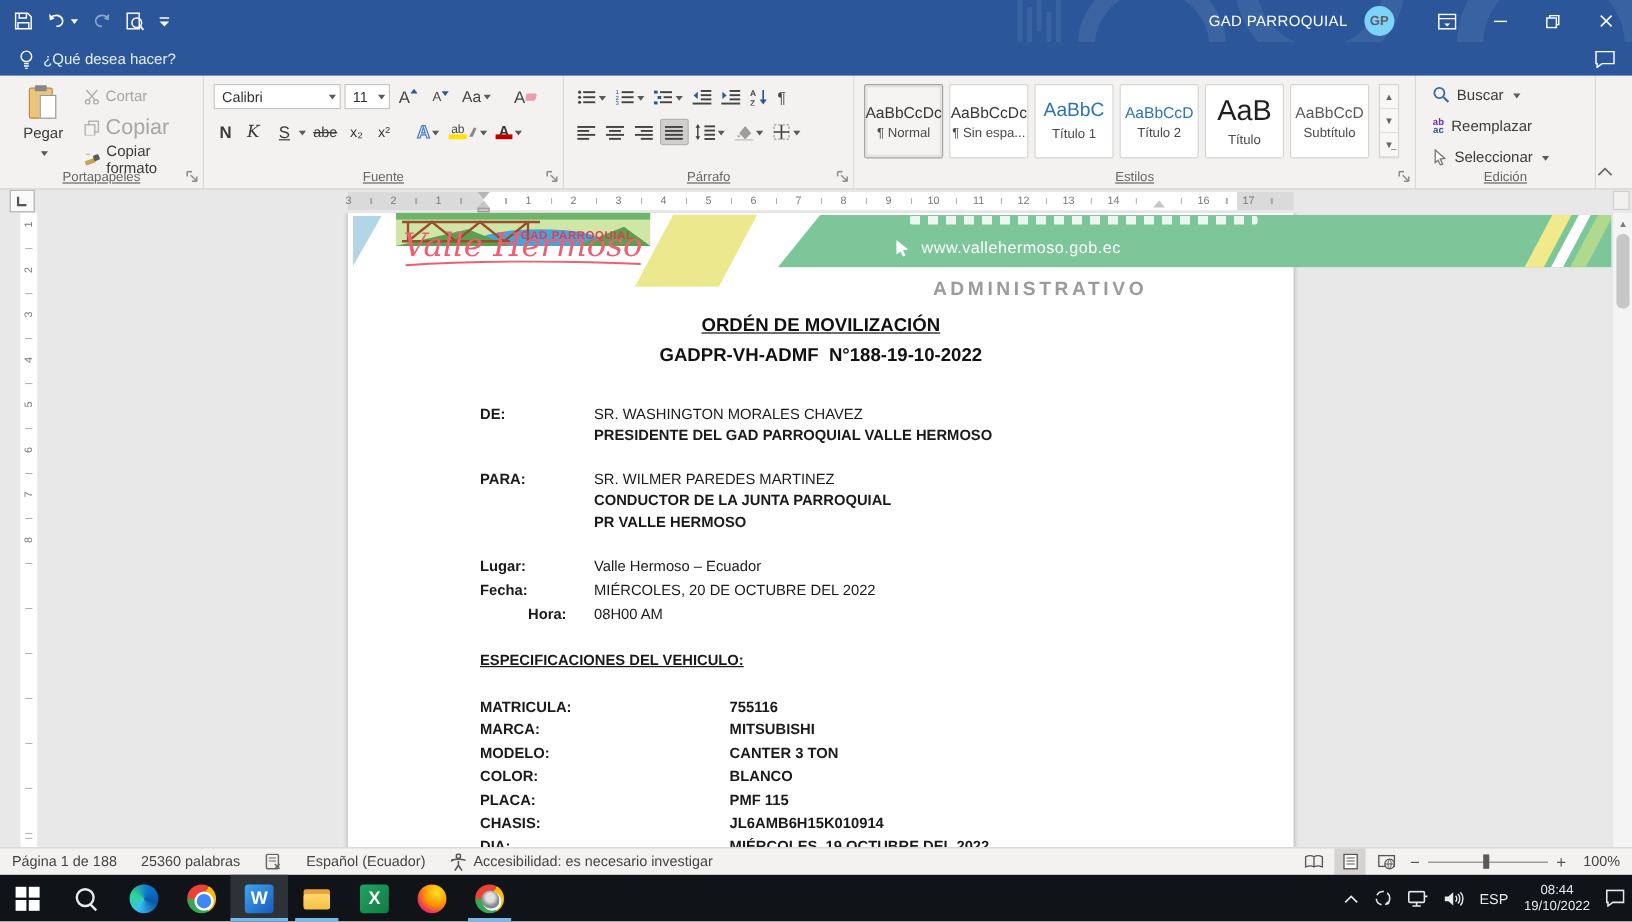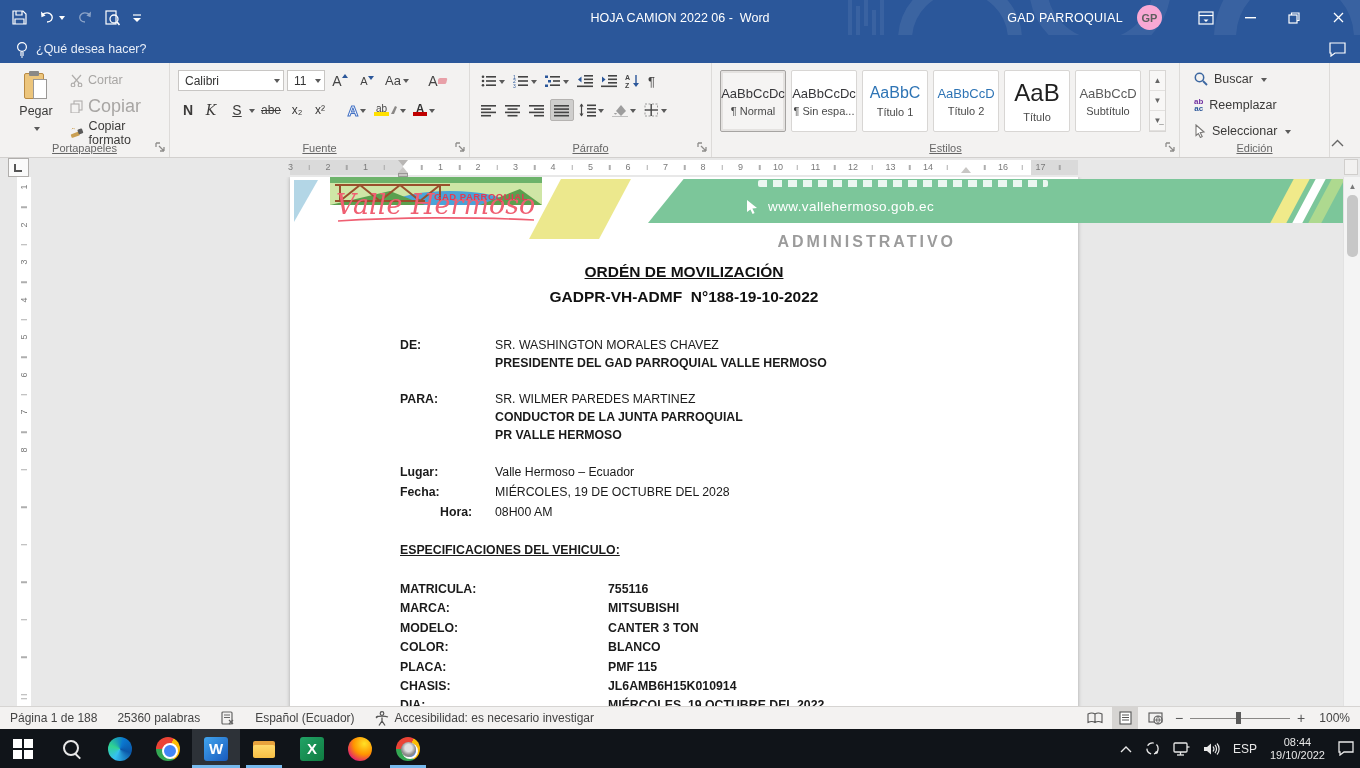--- a/index.html
+++ b/index.html
@@ -8,21 +8,21 @@
 
   
   .titlebar { position:absolute; left:0; top:0; width:1360px; height:35px; background:#2b579a; color:#fff; z-index:30; }
   .tb-deco { position:absolute; right:0; top:0; width:520px; height:35px; overflow:hidden; pointer-events:none; }
   .qat { position:absolute; left:12px; top:0; height:35px; display:flex; align-items:center; gap:12px; }
   .qat .qbtn { display:flex; align-items:center; gap:2px; }
   .qbtn.disabled { opacity:.45; }
   .win-title { position:absolute; left:470px; width:420px; top:0; height:35px; display:flex; align-items:center; justify-content:center; font-size:12.5px; white-space:pre; }
   .tb-right { position:absolute; right:0; top:0; height:35px; display:flex; align-items:center; }
   .account-name { font-size:12.5px; margin-right:14px; letter-spacing:.3px; }
-  .avatar { width:25px; height:25px; border-radius:50%; background:#f9a8d4; color:#5f5f5f; font-size:11px; font-weight:bold; display:flex; align-items:center; justify-content:center; margin-right:22px; }
+  .avatar { width:25px; height:25px; border-radius:50%; background:#7dd3fc; color:#5f5f5f; font-size:11px; font-weight:bold; display:flex; align-items:center; justify-content:center; margin-right:22px; }
   .winbtn { width:44px; height:35px; display:flex; align-items:center; justify-content:center; }
   .dd { width:0; height:0; border:3px solid transparent; border-top:4px solid #5a5a5a; display:inline-block; margin-left:2px; position:relative; top:2px; }
   .dd.white { border-top-color:#fff; }
 
   
   .tabrow { position:absolute; left:0; top:35px; width:1360px; height:28px; background:#2b579a; display:flex; align-items:stretch; color:#fff; z-index:29; }
   .tabs { display:flex; }
   .tab { padding:0 15px; display:flex; align-items:center; font-size:12.5px; white-space:nowrap; }
   .tab.active { background:#f3f2f1; color:#2b579a; }
   .tellme { display:flex; align-items:center; gap:8px; margin-left:16px; font-size:12.5px; color:#e8eef8; }
@@ -191,21 +191,20 @@
           <line x1="12" y1="12" x2="14.5" y2="15" stroke="#fff" stroke-width="1.6"></line>
         </svg>
     </span>
     <span class="qbtn">
       <svg width="10" height="12" viewBox="0 0 10 12">
           <line x1="1" y1="3" x2="9" y2="3" stroke="#fff" stroke-width="1.2"></line>
           <path d="M1 6 L5 10 L9 6 Z" fill="#fff"></path>
         </svg>
     </span>
   </div>
-  <div class="win-title">HOJA CAMION 2022 06 -  Word</div>
   <div class="tb-right">
     <span class="account-name">GAD PARROQUIAL</span>
     <span class="avatar">GP</span>
     <span class="winbtn">
       <svg width="16" height="14" viewBox="0 0 16 14">
           <rect x="1" y="1" width="14" height="12" fill="none" stroke="#fff" stroke-width="1.2"></rect>
           <line x1="1" y1="4.5" x2="15" y2="4.5" stroke="#fff" stroke-width="1.2"></line>
           <path d="M8 11 L5.5 8.5 H10.5 Z" fill="#fff"></path>
         </svg>
     </span>
@@ -669,21 +668,21 @@
         <span class="dline b" style="left: 110px; top: 161px;">DE:</span>
         <span class="dline" style="left: 205px; top: 161px;">SR. WASHINGTON MORALES CHAVEZ</span>
         <span class="dline b" style="left: 205px; top: 179px;">PRESIDENTE DEL GAD PARROQUIAL VALLE HERMOSO</span>
         <span class="dline b" style="left: 110px; top: 215px;">PARA:</span>
         <span class="dline" style="left: 205px; top: 215px;">SR. WILMER PAREDES MARTINEZ</span>
         <span class="dline b" style="left: 205px; top: 233px;">CONDUCTOR DE LA JUNTA PARROQUIAL</span>
         <span class="dline b" style="left: 205px; top: 251px;">PR VALLE HERMOSO</span>
         <span class="dline b" style="left: 110px; top: 288px;">Lugar:</span>
         <span class="dline" style="left: 205px; top: 288px;">Valle Hermoso – Ecuador</span>
         <span class="dline b" style="left: 110px; top: 308px;">Fecha:</span>
-        <span class="dline" style="left: 205px; top: 308px;">MIÉRCOLES, 19 DE OCTUBRE DEL 2028</span>
+        <span class="dline" style="left: 205px; top: 308px;">MIÉRCOLES, 20 DE OCTUBRE DEL 2022</span>
         <span class="dline b" style="left: 110px; top: 328px; padding-left: 40px;">Hora:</span>
         <span class="dline" style="left: 205px; top: 328px;">08H00 AM</span>
         <span class="dline b u" style="left: 110px; top: 366px;">ESPECIFICACIONES DEL VEHICULO:</span>
         <span class="dline b" style="left: 110px; top: 405px;">MATRICULA:</span>
         <span class="dline b" style="left: 318px; top: 405px;">755116</span>
         <span class="dline b" style="left: 110px; top: 424.4px;">MARCA:</span>
         <span class="dline b" style="left: 318px; top: 424.4px;">MITSUBISHI</span>
         <span class="dline b" style="left: 110px; top: 443.8px;">MODELO:</span>
         <span class="dline b" style="left: 318px; top: 443.8px;">CANTER 3 TON</span>
         <span class="dline b" style="left: 110px; top: 463.2px;">COLOR:</span>

